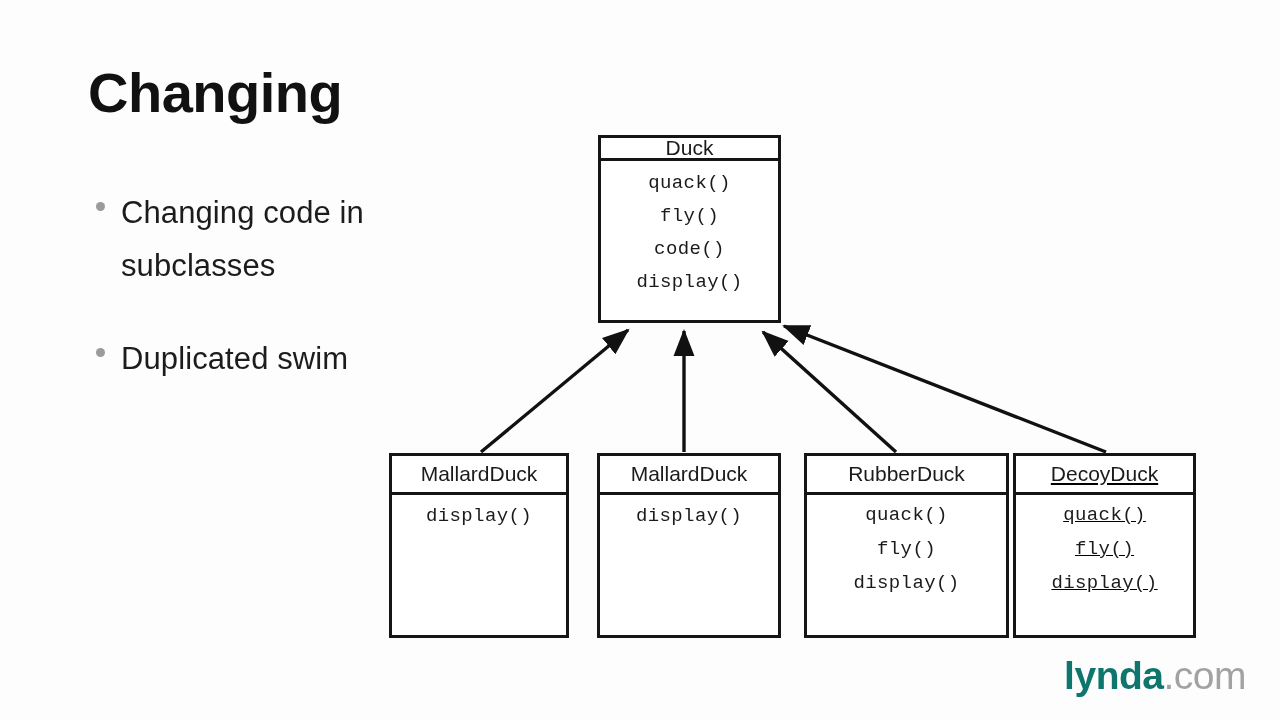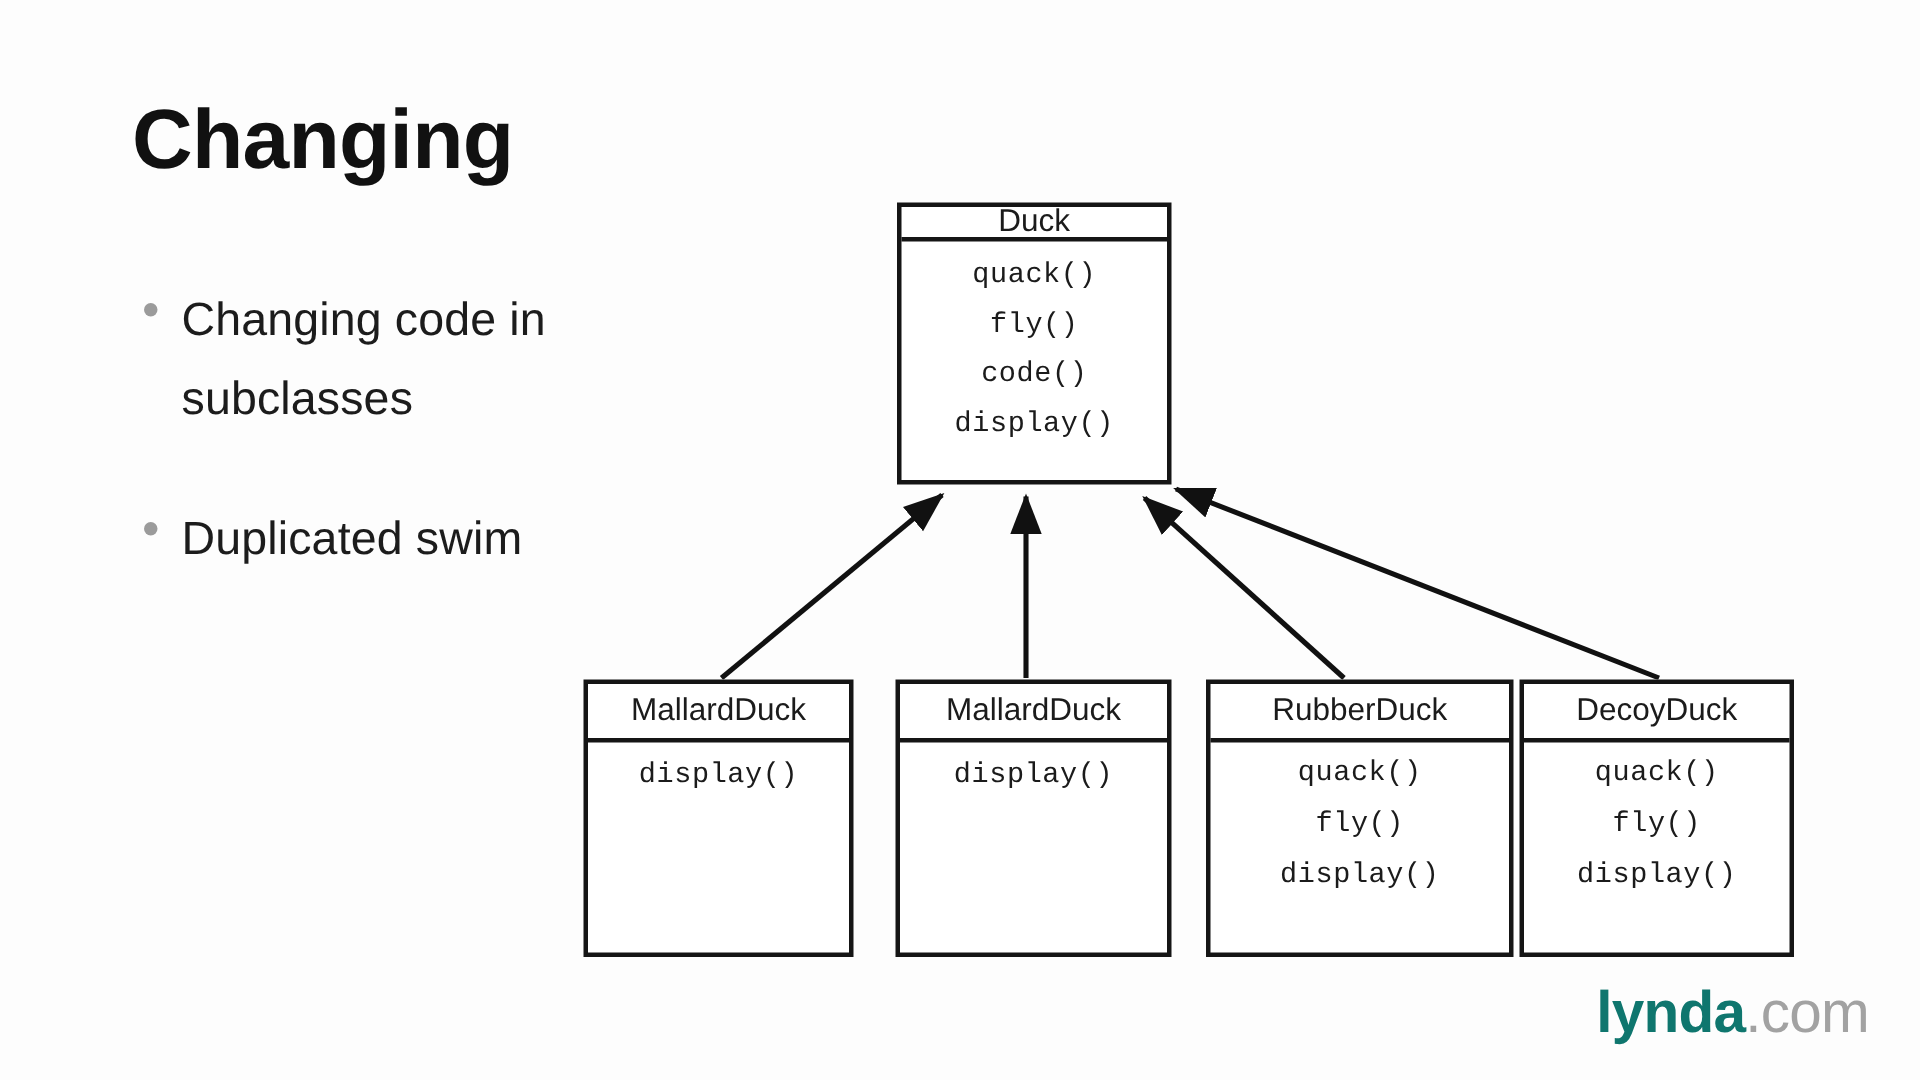--- a/index.html
+++ b/index.html
@@ -104,21 +104,21 @@
 
   
   .subclass {
     top: 453px;
     height: 185px;
   }
   .subclass .uml-title { height: 39px; }
   #box-mallardduck { left: 389px;  width: 180px; }
   #box-redheadduck { left: 597px;  width: 184px; }
   #box-rubberduck  { left: 804px;  width: 205px; }
-  #box-decoyduck   { left: 1013px; width: 183px; }
+  #box-decoyduck   { left: 1013px; width: 183px; text-decoration: underline; }
 
   
   .methods-single { padding-top: 12px; }
 
   
   #arrows {
     position: absolute;
     left: 0;
     top: 0;
     width: 1280px;

